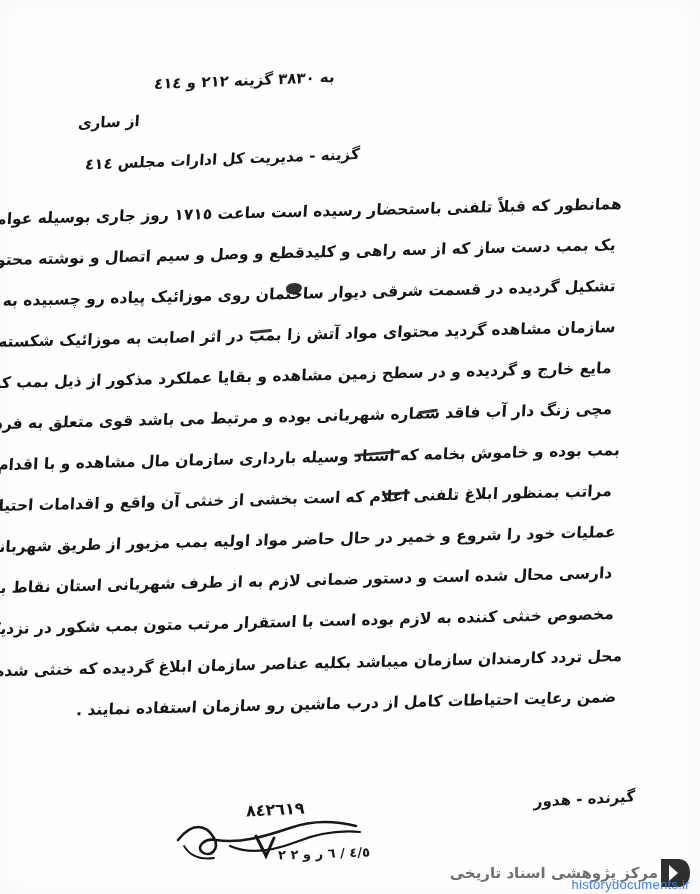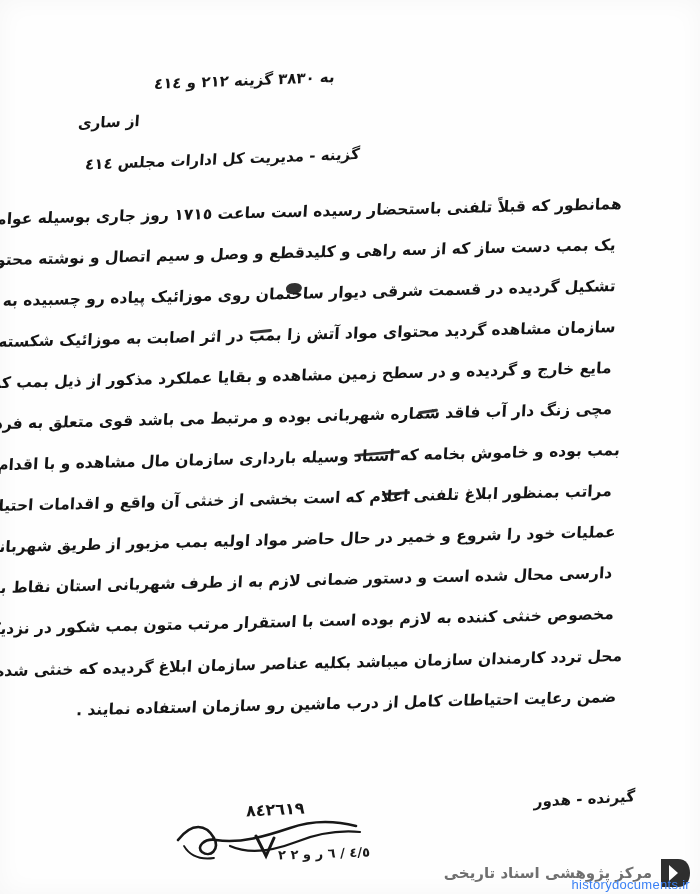--- a/index.html
+++ b/index.html
@@ -87,21 +87,20 @@
     transform: rotate(-3deg) skewX(-6deg);
     font-weight: 600;
   }
   
   .watermark {
     position: absolute;
     right: 8px;
     bottom: 4px;
     display: flex;
     align-items: center;
-    gap: 6px;
     direction: rtl;
   }
   .wm-text {
     font-size: 15px;
     color: #6f6f6f;
     font-weight: 700;
     letter-spacing: 0.5px;
   }
   .wm-url {
     position: absolute;

